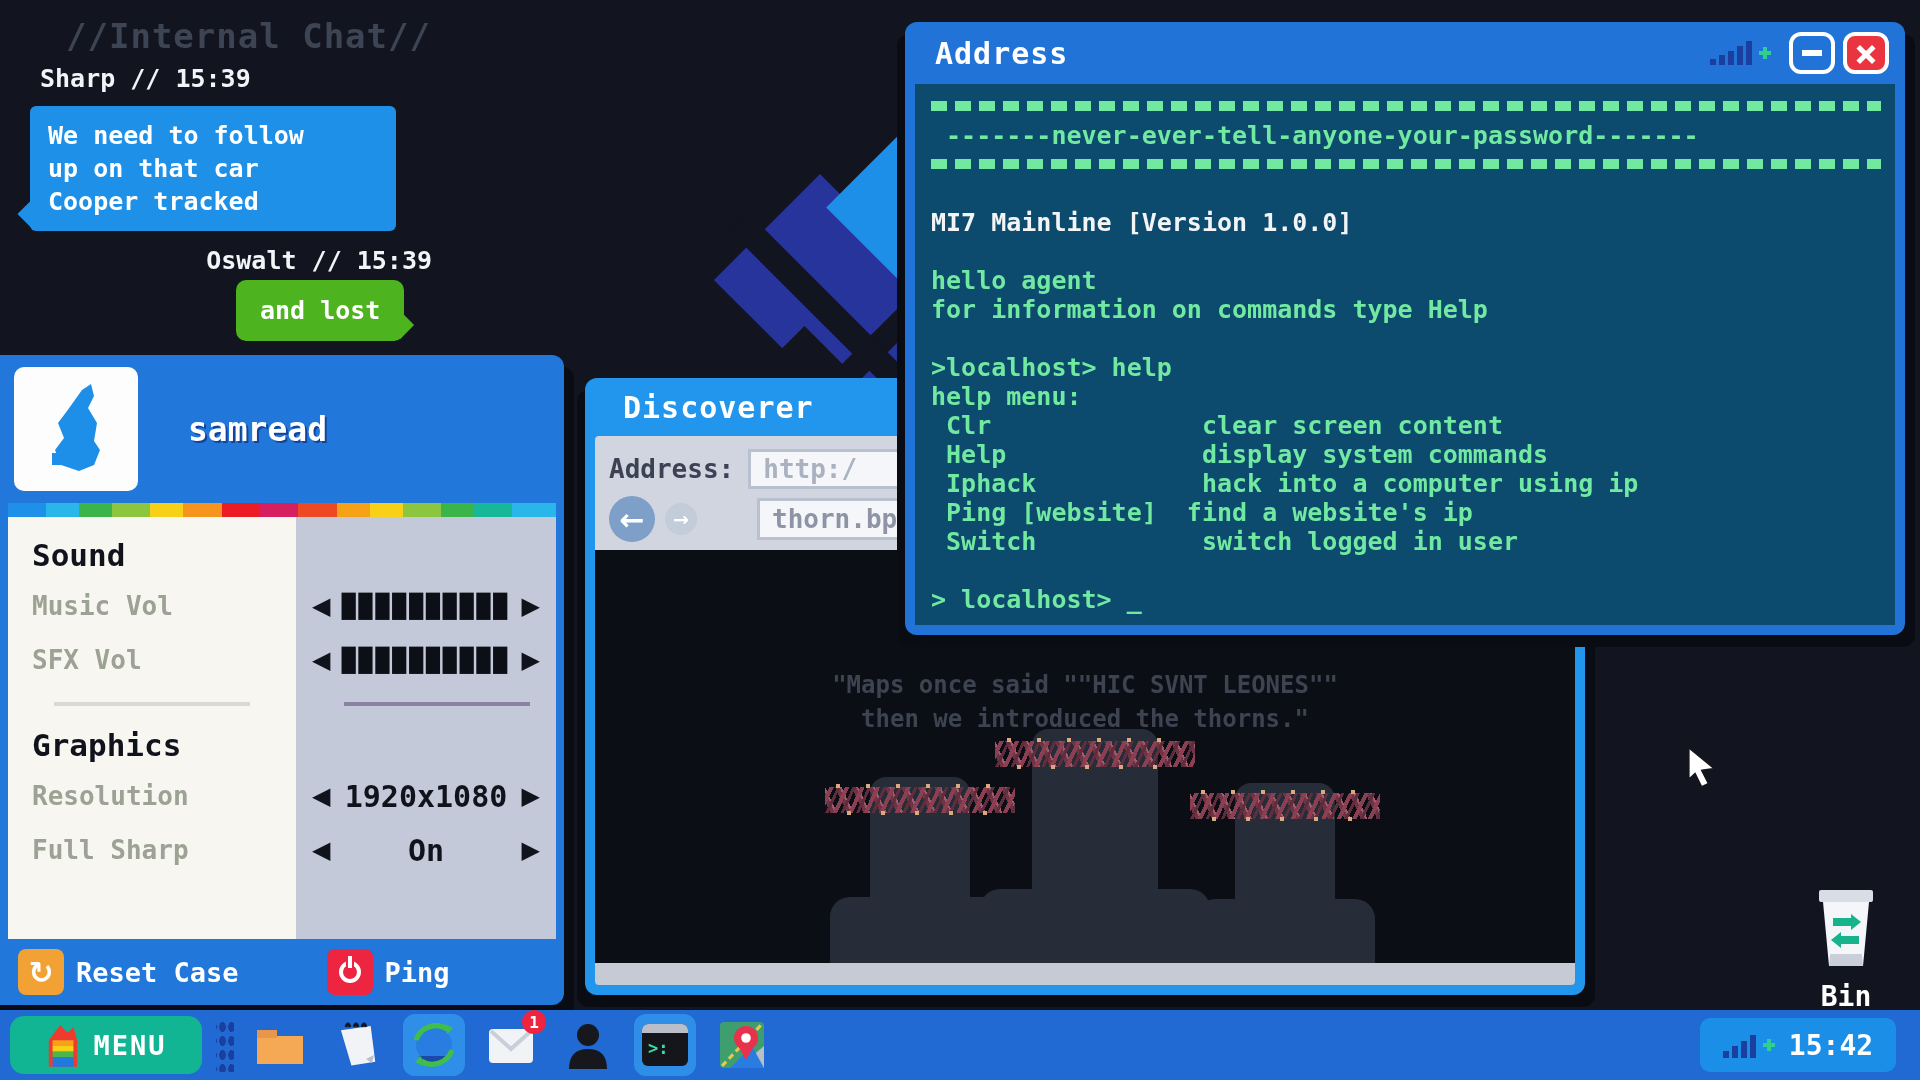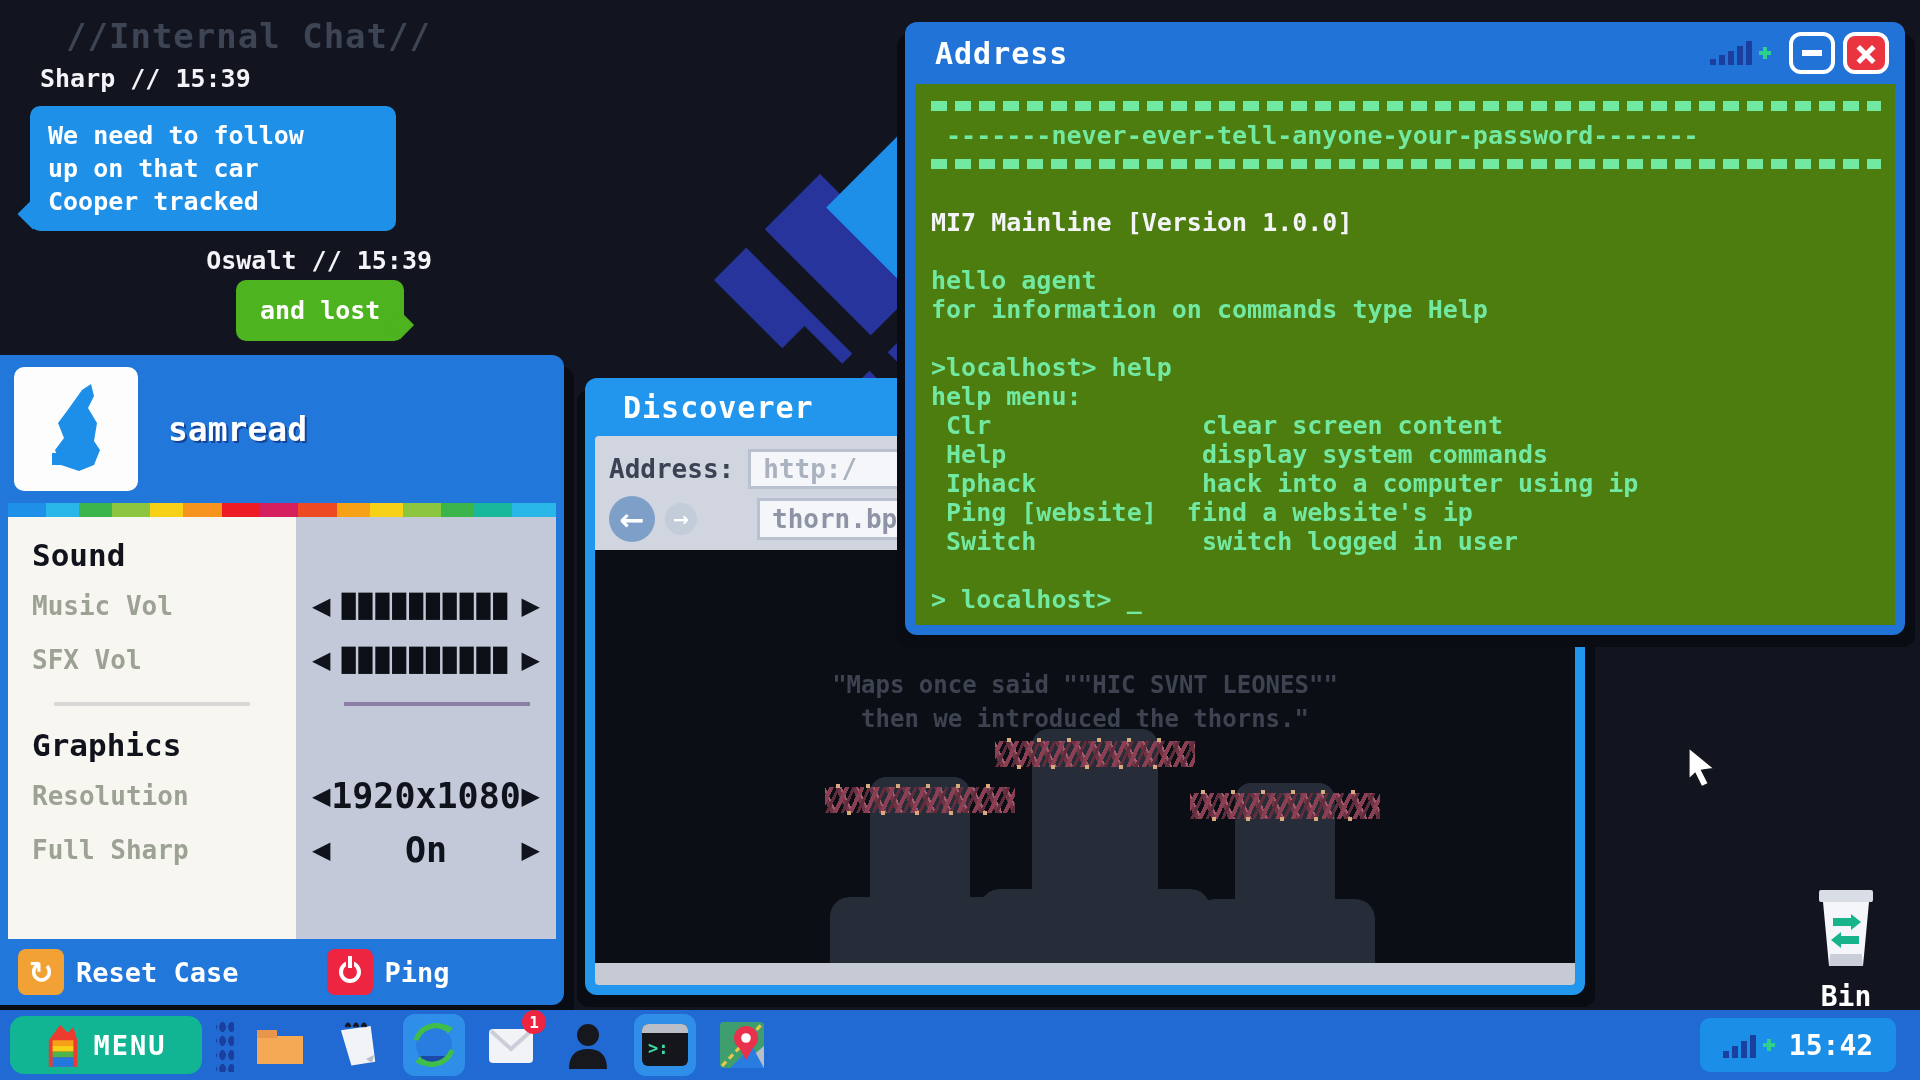--- a/index.html
+++ b/index.html
@@ -15,47 +15,47 @@
   .wp-d1 { left:745px; top:205px; width:150px; height:150px; background:#27349b; transform:rotate(45deg); }
   .wp-d2 { left:850px; top:150px; width:115px; height:115px; background:#1e8fe8; transform:rotate(45deg); }
   .wp-d3 { left:872px; top:330px; width:130px; height:130px; background:#27349b; transform:rotate(45deg); }
   .wp-d4 { left:752px; top:392px; width:125px; height:125px; background:#1e8fe8; transform:rotate(45deg); }
   .wp-d5 { left:742px; top:352px; width:125px; height:125px; background:#12151f; transform:rotate(45deg); }
   .wp-bar { left:700px; top:300px; width:260px; height:26px; background:#12151f; transform:rotate(45deg); }
   
   .chat-title { position:absolute; left:66px; top:16px; font-size:34px; color:#3d4453; letter-spacing:1px; z-index:1; }
   .chat-meta { position:absolute; font-size:25px; color:#f2f4f8; z-index:1; }
   .bubble { position:absolute; z-index:1; font-size:25px; line-height:33px; color:#fff; border-radius:10px; }
-  .bubble1 { left:30px; top:106px; width:366px; padding:13px 18px; background:#1e90e8; }
+  .bubble1 { left:30px; top:106px; width:366px; padding:13px 18px; background:#1e90e8;border-radius:6px; }
   .bubble1::after { content:""; position:absolute; left:-8px; bottom:6px; width:22px; height:22px; background:#1e90e8; transform:rotate(45deg); z-index:-1; }
   .bubble2 { left:236px; top:280px; padding:14px 24px; background:#4db31e; }
   .bubble2::after { content:""; position:absolute; right:-6px; bottom:6px; width:20px; height:20px; background:#4db31e; transform:rotate(45deg); z-index:-1; }
   
   .win { position:absolute; border-radius:12px; box-shadow:10px 12px 0 #0a0c13, -8px 12px 0 #0a0c13; }
   .titlebar { display:flex; align-items:center; font-size:30px; letter-spacing:1px; }
   
   #settings { left:0; top:355px; width:564px; height:650px; background:#2277db; border-radius:0 12px 12px 0; z-index:2; display:flex; flex-direction:column; }
-  .s-header { height:148px; display:flex; align-items:center; padding:12px 14px; }
+  .s-header { height:148px; display:flex; align-items:center; padding:12px 14px;gap:20px; }
   .s-avatar { width:124px; height:124px; background:#fdfdfd; border-radius:10px; display:flex; align-items:center; justify-content:center; }
   .s-name { margin-left:30px; font-size:33px; text-shadow:2px 2px 0 #14439a; }
   .s-stripe { height:14px; margin:0 8px; background:linear-gradient(90deg,
       #1e90e8 0 7%, #29b6e8 7% 13%, #3bb54a 13% 19%, #8cc63e 19% 26%, #f7d117 26% 32%,
       #f7941d 32% 39%, #ed1c24 39% 46%, #d61f5e 46% 53%, #ed4a24 53% 60%, #f7a117 60% 66%,
       #f7d117 66% 72%, #8cc63e 72% 79%, #3bb54a 79% 85%, #17b89a 85% 92%, #29b6e8 92% 100%); }
   .s-body { position:relative; flex:1; margin:0 8px; background:#f7f6f1; padding-top:14px; }
   .s-rightcol { position:absolute; top:0; bottom:0; left:288px; right:0; background:#c4c9d9; }
   .s-row { position:relative; display:flex; align-items:center; }
   .s-heading { height:48px; padding-left:24px; font-size:31px; color:#10131c; display:flex; align-items:center; position:relative; }
   .s-label-row { height:54px; }
   .s-label { width:288px; padding-left:24px; font-size:26px; color:#9ca294; }
   .s-control { flex:1; display:flex; align-items:center; justify-content:space-between; padding:0 16px; color:#10131c; }
   .s-arrow { font-size:24px; color:#10131c; cursor:pointer;
              font-family:"DejaVu Sans",sans-serif; }
   .s-blocks { font-size:23px; letter-spacing:3px; color:#0c0f16; }
-  .s-value { font-size:35px; color:#10131c; }
+  .s-value { font-size:30px; color:#10131c; }
   .s-divider-row { height:34px; }
   .s-div-left { position:absolute; left:46px; top:15px; width:196px; height:4px; background:#d9dad8; }
   .s-div-right { position:absolute; left:336px; top:15px; width:186px; height:4px; background:#8d80a5; }
   .s-footer { height:66px; display:flex; align-items:center; padding:0 18px; font-size:27px; }
   .s-btn { width:46px; height:46px; border-radius:8px; display:flex; align-items:center; justify-content:center; }
   .s-btn-reset { background:#f2a235; }
   .s-btn-quit { background:#ee2540; margin-left:88px; }
   .reset-glyph { font-size:30px; color:#fff; font-family:"DejaVu Sans",sans-serif; }
   .power-glyph { position:relative; width:22px; height:22px; border:4px solid #fff; border-radius:50%; }
   .power-glyph::after { content:""; position:absolute; left:5px; top:-9px; width:4px; height:12px; background:#fff; box-shadow:0 0 0 2px #ee2540; }
@@ -86,21 +86,21 @@
   
   #mainline { left:905px; top:22px; width:1000px; height:613px; background:#2173d8; z-index:4; display:flex; flex-direction:column; }
   #mainline .titlebar { height:62px; padding:0 16px 0 30px; }
   .m-controls { margin-left:auto; display:flex; align-items:center; gap:8px; }
   .btn-min { width:46px; height:42px; border:4px solid #fff; border-radius:12px; display:flex; align-items:center; justify-content:center; }
   .btn-min .dash { width:20px; height:6px; background:#fff; }
   .btn-close { position:relative; width:46px; height:42px; border:4px solid #fff; border-radius:12px; background:#ea3440; }
   .btn-close::before, .btn-close::after { content:""; position:absolute; left:8px; top:16px; width:22px; height:5px; background:#fff; }
   .btn-close::before { transform:rotate(45deg); }
   .btn-close::after { transform:rotate(-45deg); }
-  .terminal { flex:1; margin:0 10px 10px 10px; background:#4d7c0f; padding:8px 0 0 16px; overflow:hidden; }
+  .terminal { flex:1; margin:0 10px 10px 10px; background:#0c4a6e; padding:8px 0 0 16px; overflow:hidden; }
   .tline { height:29px; font-size:25px; line-height:29px; color:#72e9a1; white-space:pre; }
   .tline.white { color:#f2f4f6; }
   .ruler { height:29px; padding-top:9px; }
   .ruler div { height:10px; width:950px; background:repeating-linear-gradient(90deg,#72e9a1 0 16px, transparent 16px 24px); }
   
   .signal { display:flex; align-items:flex-end; gap:3px; }
   .signal i { display:block; width:6px; background:#1a3f9e; }
   .signal .plus { position:relative; width:12px; height:12px; margin-left:4px; align-self:center; }
   .signal .plus::before { content:""; position:absolute; left:4px; top:0; width:4px; height:12px; background:#2fcf8f; }
   .signal .plus::after { content:""; position:absolute; left:0; top:4px; width:12px; height:4px; background:#2fcf8f; }

